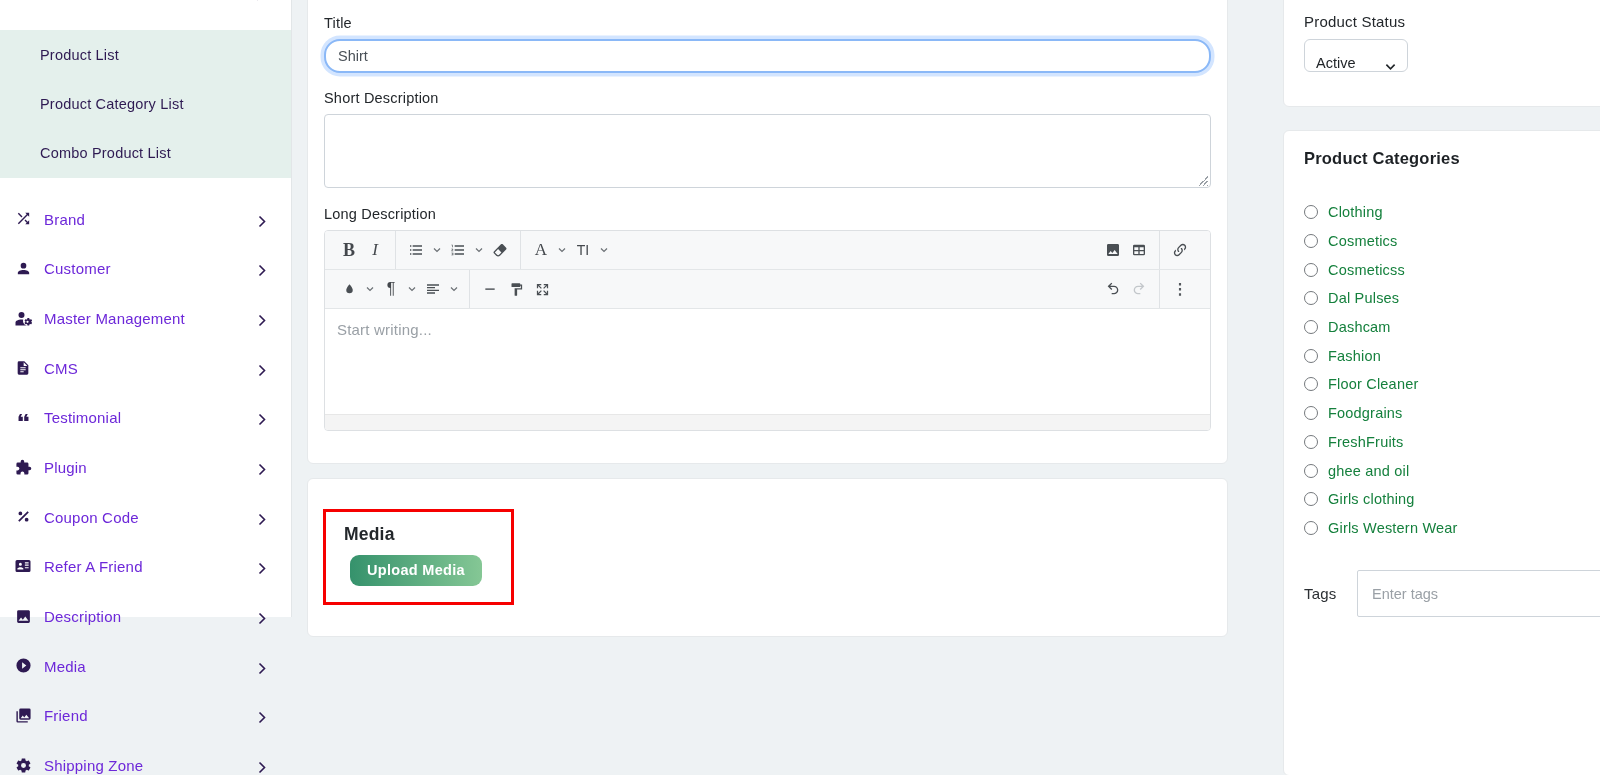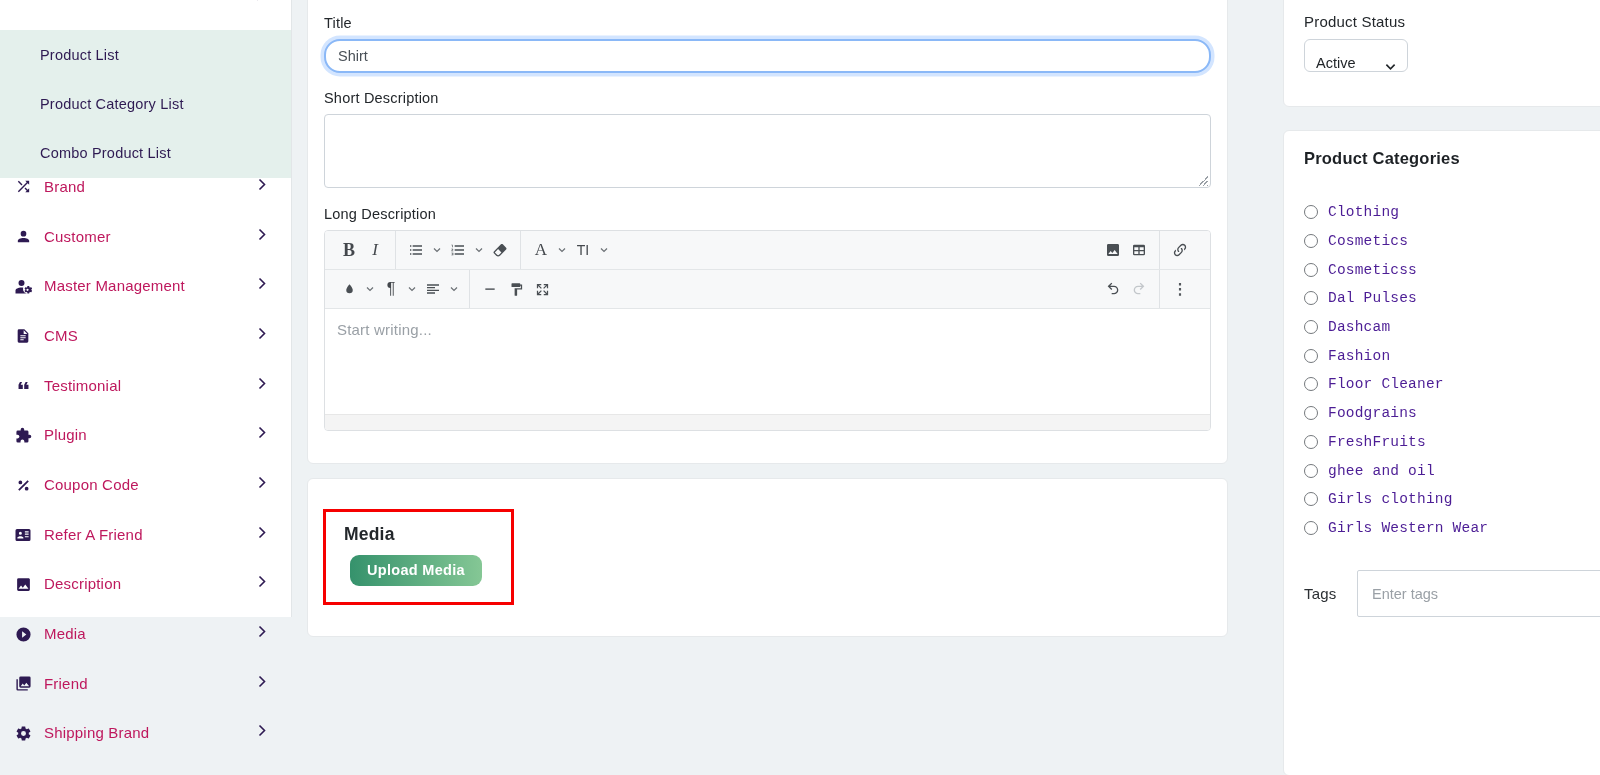--- a/index.html
+++ b/index.html
@@ -21,22 +21,22 @@
   .parent-item .p-label {
     position:absolute; left:40px; top:-16px; font-size:15px; color:#2e1a52; letter-spacing:.2px;
   }
   .parent-item .p-chev { position:absolute; right:28px; top:-8px; }
   .submenu { background:#e4f0ec; }
   .submenu-item {
     height:49.3px; display:flex; align-items:center; padding-left:40px;
     color:#2e1a52; font-size:14.5px; letter-spacing:.2px; cursor:pointer;
   }
   .menu-item {
-    height:49.7px; display:flex; align-items:flex-start; padding:0 25px 0 14px;
-    color:#be185d; cursor:pointer;
+    height:49.7px; display:flex; align-items:flex-end; padding:0 25px 0 14px;
+    color:#6d28d9; cursor:pointer;
   }
   .mi-icon { width:18px; height:18px; margin-right:9px; display:flex; align-items:center; justify-content:center; }
   .mi-icon svg { fill:#2e1a52; }
   .mi-label { flex:1; font-size:15px; letter-spacing:.2px; padding-left:3px; }
 
   
   .card { background:#fff; border:1px solid #e6e9eb; border-radius:6px; }
   .form-card { position:absolute; left:307px; top:-26px; width:921px; height:490px; padding:40px 16px 0; }
   .field-label { font-size:14.5px; color:#23272b; margin-bottom:8px; letter-spacing:.2px; }
   .title-input {
@@ -108,21 +108,21 @@
     font-size:14.5px; color:#212529; background:#fff; cursor:pointer;
   }
   .categories-card { position:absolute; left:1283px; top:130px; width:340px; height:646px; padding:18px 0 0 20px; }
   .cat-heading { font-size:16.5px; font-weight:bold; color:#1d2125; letter-spacing:.2px; }
   .cat-list { margin-top:30px; }
   .cat-row { display:flex; align-items:center; height:28.7px; cursor:pointer; }
   .radio {
     width:14px; height:14px; border:1px solid #75797d; border-radius:50%;
     margin-right:10px; flex:none; background:#fff;
   }
-  .cat-label { font-size:14.5px; color:#4c1d95; letter-spacing:.2px;font-family:Liberation Mono, monospace; }
+  .cat-label { font-size:14.5px; color:#15803d; letter-spacing:.2px; }
   .tags-row { margin-top:28px; display:flex; align-items:center; }
   .tags-label { width:40px; font-size:15px; color:#2b2f33; letter-spacing:.2px; }
   .tags-input {
     margin-left:13px; width:262px; height:47px; border:1px solid #ced4da; border-radius:2px;
     padding:0 14px; font-size:14.5px; color:#495057; outline:none;
     font-family:"Liberation Sans", sans-serif;
   }
   .tags-input::placeholder { color:#9aa0a6; }
 </style>
 </head>
@@ -303,21 +303,21 @@
         </svg>
       </span>
   </div>
 
   <div class="menu-item">
     <span class="mi-icon">
       <svg width="17" height="17" viewBox="0 0 24 24">
           <path d="M12,15.5A3.5,3.5 0 0,1 8.5,12A3.5,3.5 0 0,1 12,8.5A3.5,3.5 0 0,1 15.5,12A3.5,3.5 0 0,1 12,15.5M19.43,12.97C19.47,12.65 19.5,12.33 19.5,12C19.5,11.67 19.47,11.34 19.43,11L21.54,9.37C21.73,9.22 21.78,8.95 21.66,8.73L19.66,5.27C19.54,5.05 19.27,4.96 19.05,5.05L16.56,6.05C16.04,5.66 15.5,5.32 14.87,5.07L14.5,2.42C14.46,2.18 14.25,2 14,2H10C9.75,2 9.54,2.18 9.5,2.42L9.13,5.07C8.5,5.32 7.96,5.66 7.44,6.05L4.95,5.05C4.73,4.96 4.46,5.05 4.34,5.27L2.34,8.73C2.21,8.95 2.27,9.22 2.46,9.37L4.57,11C4.53,11.34 4.5,11.67 4.5,12C4.5,12.33 4.53,12.65 4.57,12.97L2.46,14.63C2.27,14.78 2.21,15.05 2.34,15.27L4.34,18.73C4.46,18.95 4.73,19.03 4.95,18.95L7.44,17.94C7.96,18.34 8.5,18.68 9.13,18.93L9.5,21.58C9.54,21.82 9.75,22 10,22H14C14.25,22 14.46,21.82 14.5,21.58L14.87,18.93C15.5,18.67 16.04,18.34 16.56,17.94L19.05,18.95C19.27,19.03 19.54,18.95 19.66,18.73L21.66,15.27C21.78,15.05 21.73,14.78 21.54,14.63L19.43,12.97Z"></path>
         </svg>
     </span>
-    <span class="mi-label">Shipping Brand</span>
+    <span class="mi-label">Shipping Zone</span>
     <span>
         <svg width="8" height="13" viewBox="0 0 8 13">
           <polyline points="1.5,1.5 6.5,6.5 1.5,11.5" fill="none" stroke="#2e1a52" stroke-width="1.6"></polyline>
         </svg>
       </span>
   </div>
 </nav>
 
 <section class="card form-card">
   <div class="field-label">Title</div>

